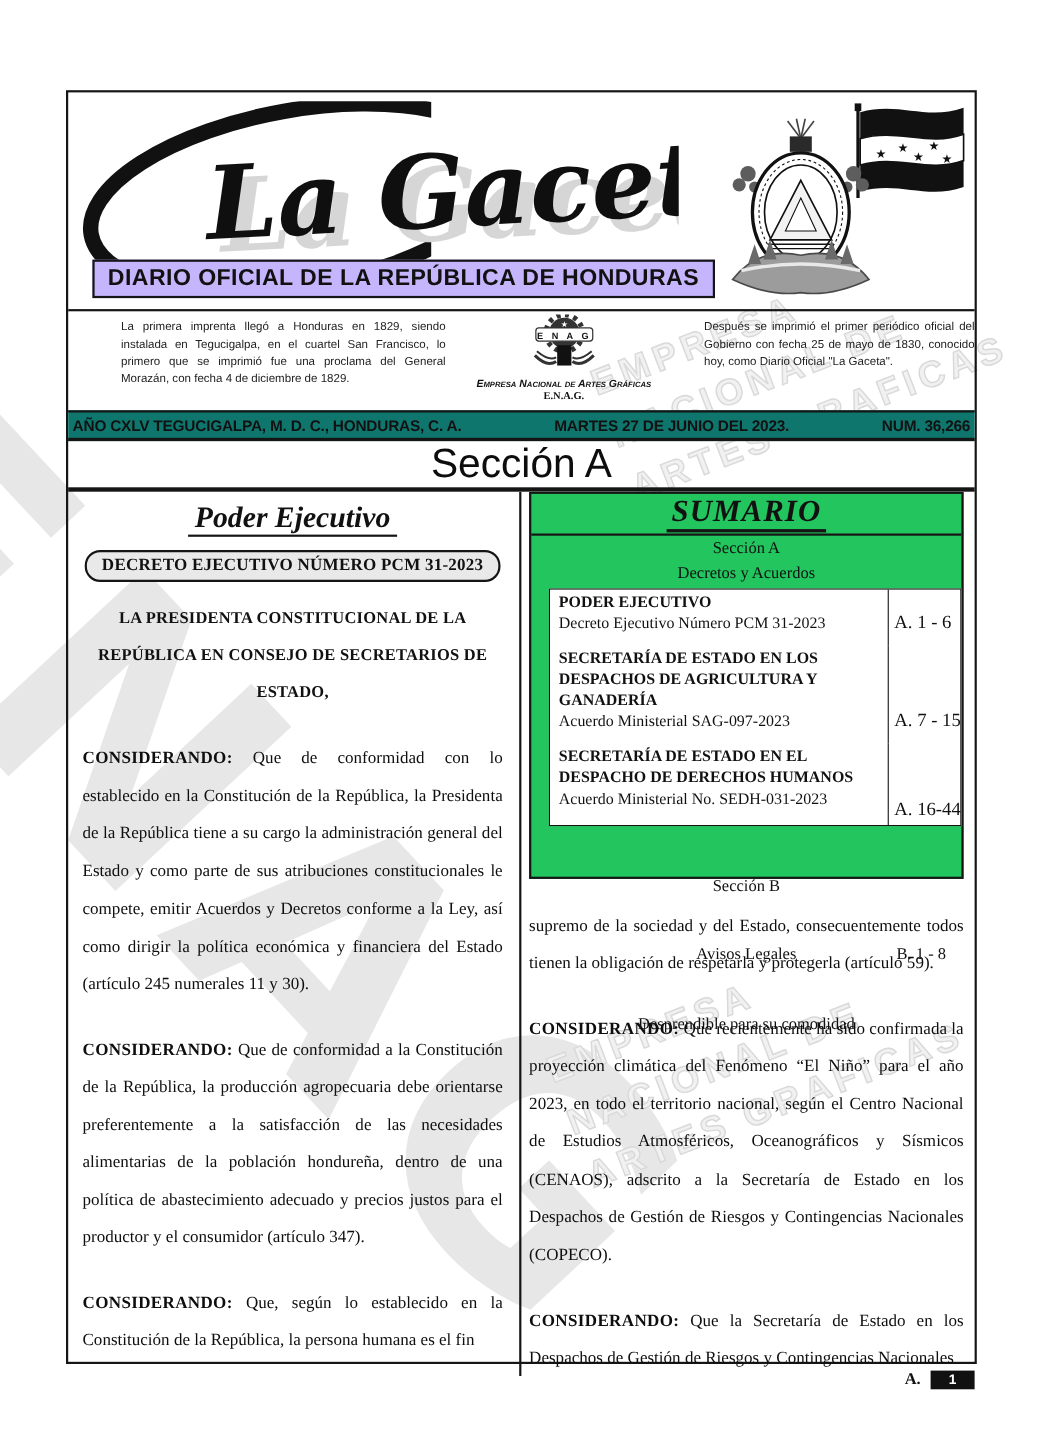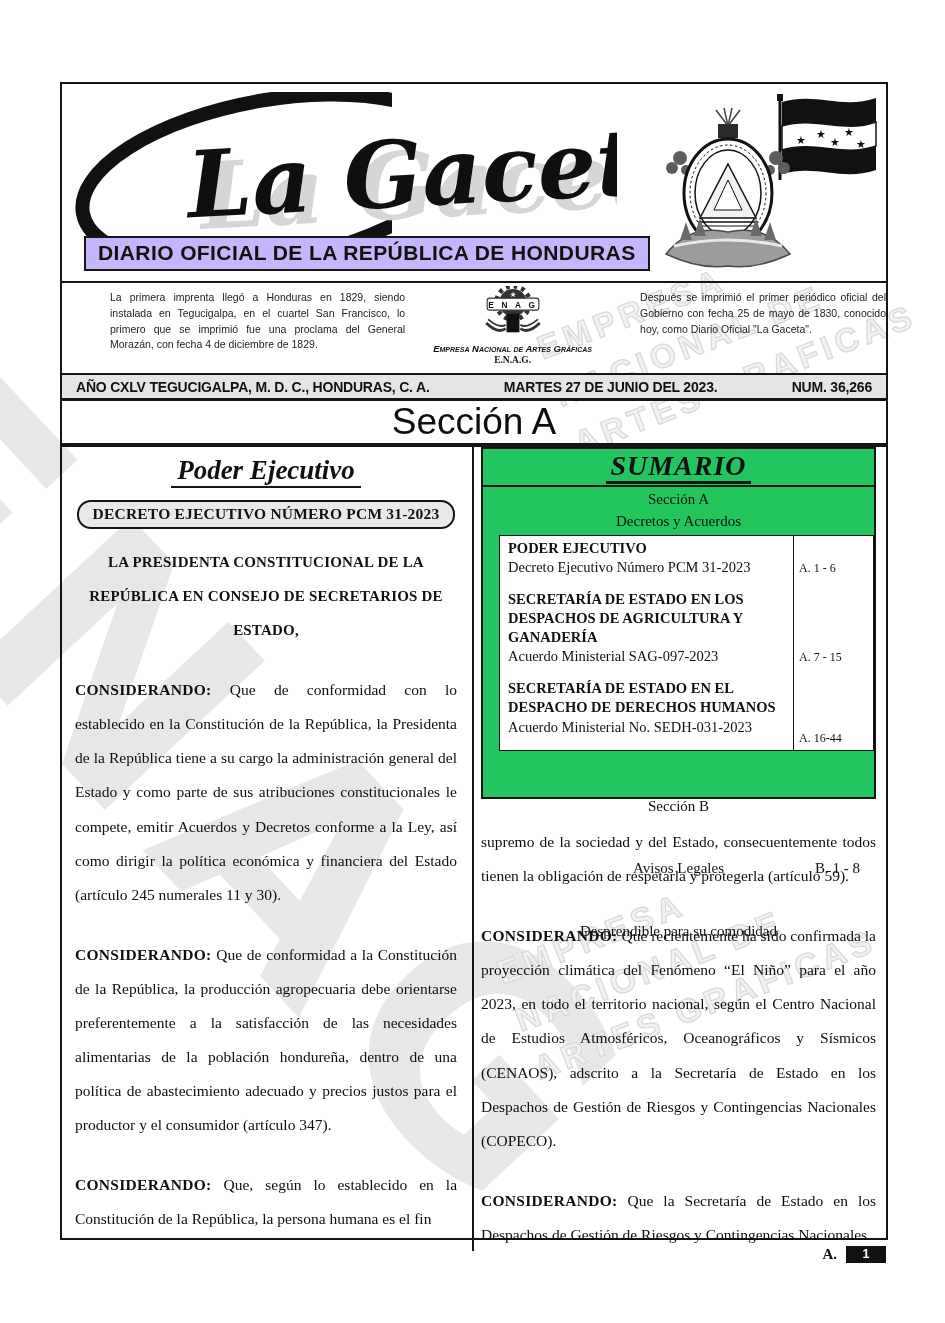--- a/index.html
+++ b/index.html
@@ -48,23 +48,23 @@
   .info-center{width:190px;margin:0 14px;text-align:center;margin-top:-4px;}
   .info-right{width:250px;margin-left:20px;}
   .enag-caption{
     font-family:Liberation Sans, sans-serif;font-style:italic;font-weight:bold;
     font-variant:small-caps;font-size:9.5px;line-height:1.25;margin-top:1px;white-space:nowrap;
   }
   .enag-abbr{font-family:"Liberation Serif",serif;font-weight:bold;font-size:9.5px;}
 
   
   .date-bar{
-    height:28px;background:#e5e5e5;border-top:2px solid #151515;border-bottom:3px solid #151515;
+    height:28px;background:#0f766e;border-top:2px solid #151515;border-bottom:3px solid #151515;
     display:flex;justify-content:space-between;align-items:center;
-    padding:0 14px;box-sizing:border-box;
+    padding:0 4px;box-sizing:border-box;
     font-family:"Liberation Sans",sans-serif;font-weight:bold;font-size:14px;letter-spacing:-0.2px;
     white-space:nowrap;
   }
 
   
   .section-band{
     height:46px;border-bottom:4px solid #151515;box-sizing:border-box;
     text-align:center;font-family:"Liberation Sans",sans-serif;font-size:37px;
     line-height:42px;color:#0d0d0d;
   }
@@ -106,22 +106,22 @@
   }
   .sumario-title span{border-bottom:3px solid #151515;padding:0 4px 0 4px;}
   .sumario-sec{text-align:center;font-size:15px;line-height:1.45;padding-top:2px;}
   .sumario-table{
     margin-left:16px;margin-top:2px;border:1.5px solid #151515;background:#ffffff;
   }
   .entry{display:flex;}
   .entry-main{flex:1;padding:3px 6px 10px 8px;font-size:14.5px;line-height:1.32;}
   .entry-main .e-head{font-weight:bold;}
   .entry-pages{
-    width:80px;border-left:1.5px solid #151515;box-sizing:border-box;
-    display:flex;align-items:flex-end;padding:0 0 11px 5px;font-size:12px;white-space:nowrap;
+    width:66px;border-left:1.5px solid #151515;box-sizing:border-box;
+    display:flex;align-items:flex-end;padding:0 0 11px 5px;font-size:17px;white-space:nowrap;
   }
   .entry:last-child .entry-main{padding-bottom:13px;}
   .entry:last-child .entry-pages{padding-bottom:4px;}
   .sumario-bottom{padding:2px 0 4px 0;font-size:15px;line-height:1.25;}
   .sb-line{text-align:center;position:relative;margin-top:44px;}
   .sb-pages{position:absolute;right:14px;top:0;}
 
   
   .footer{
     position:absolute;z-index:1;top:1246px;right:59px;display:flex;align-items:center;gap:9px;

